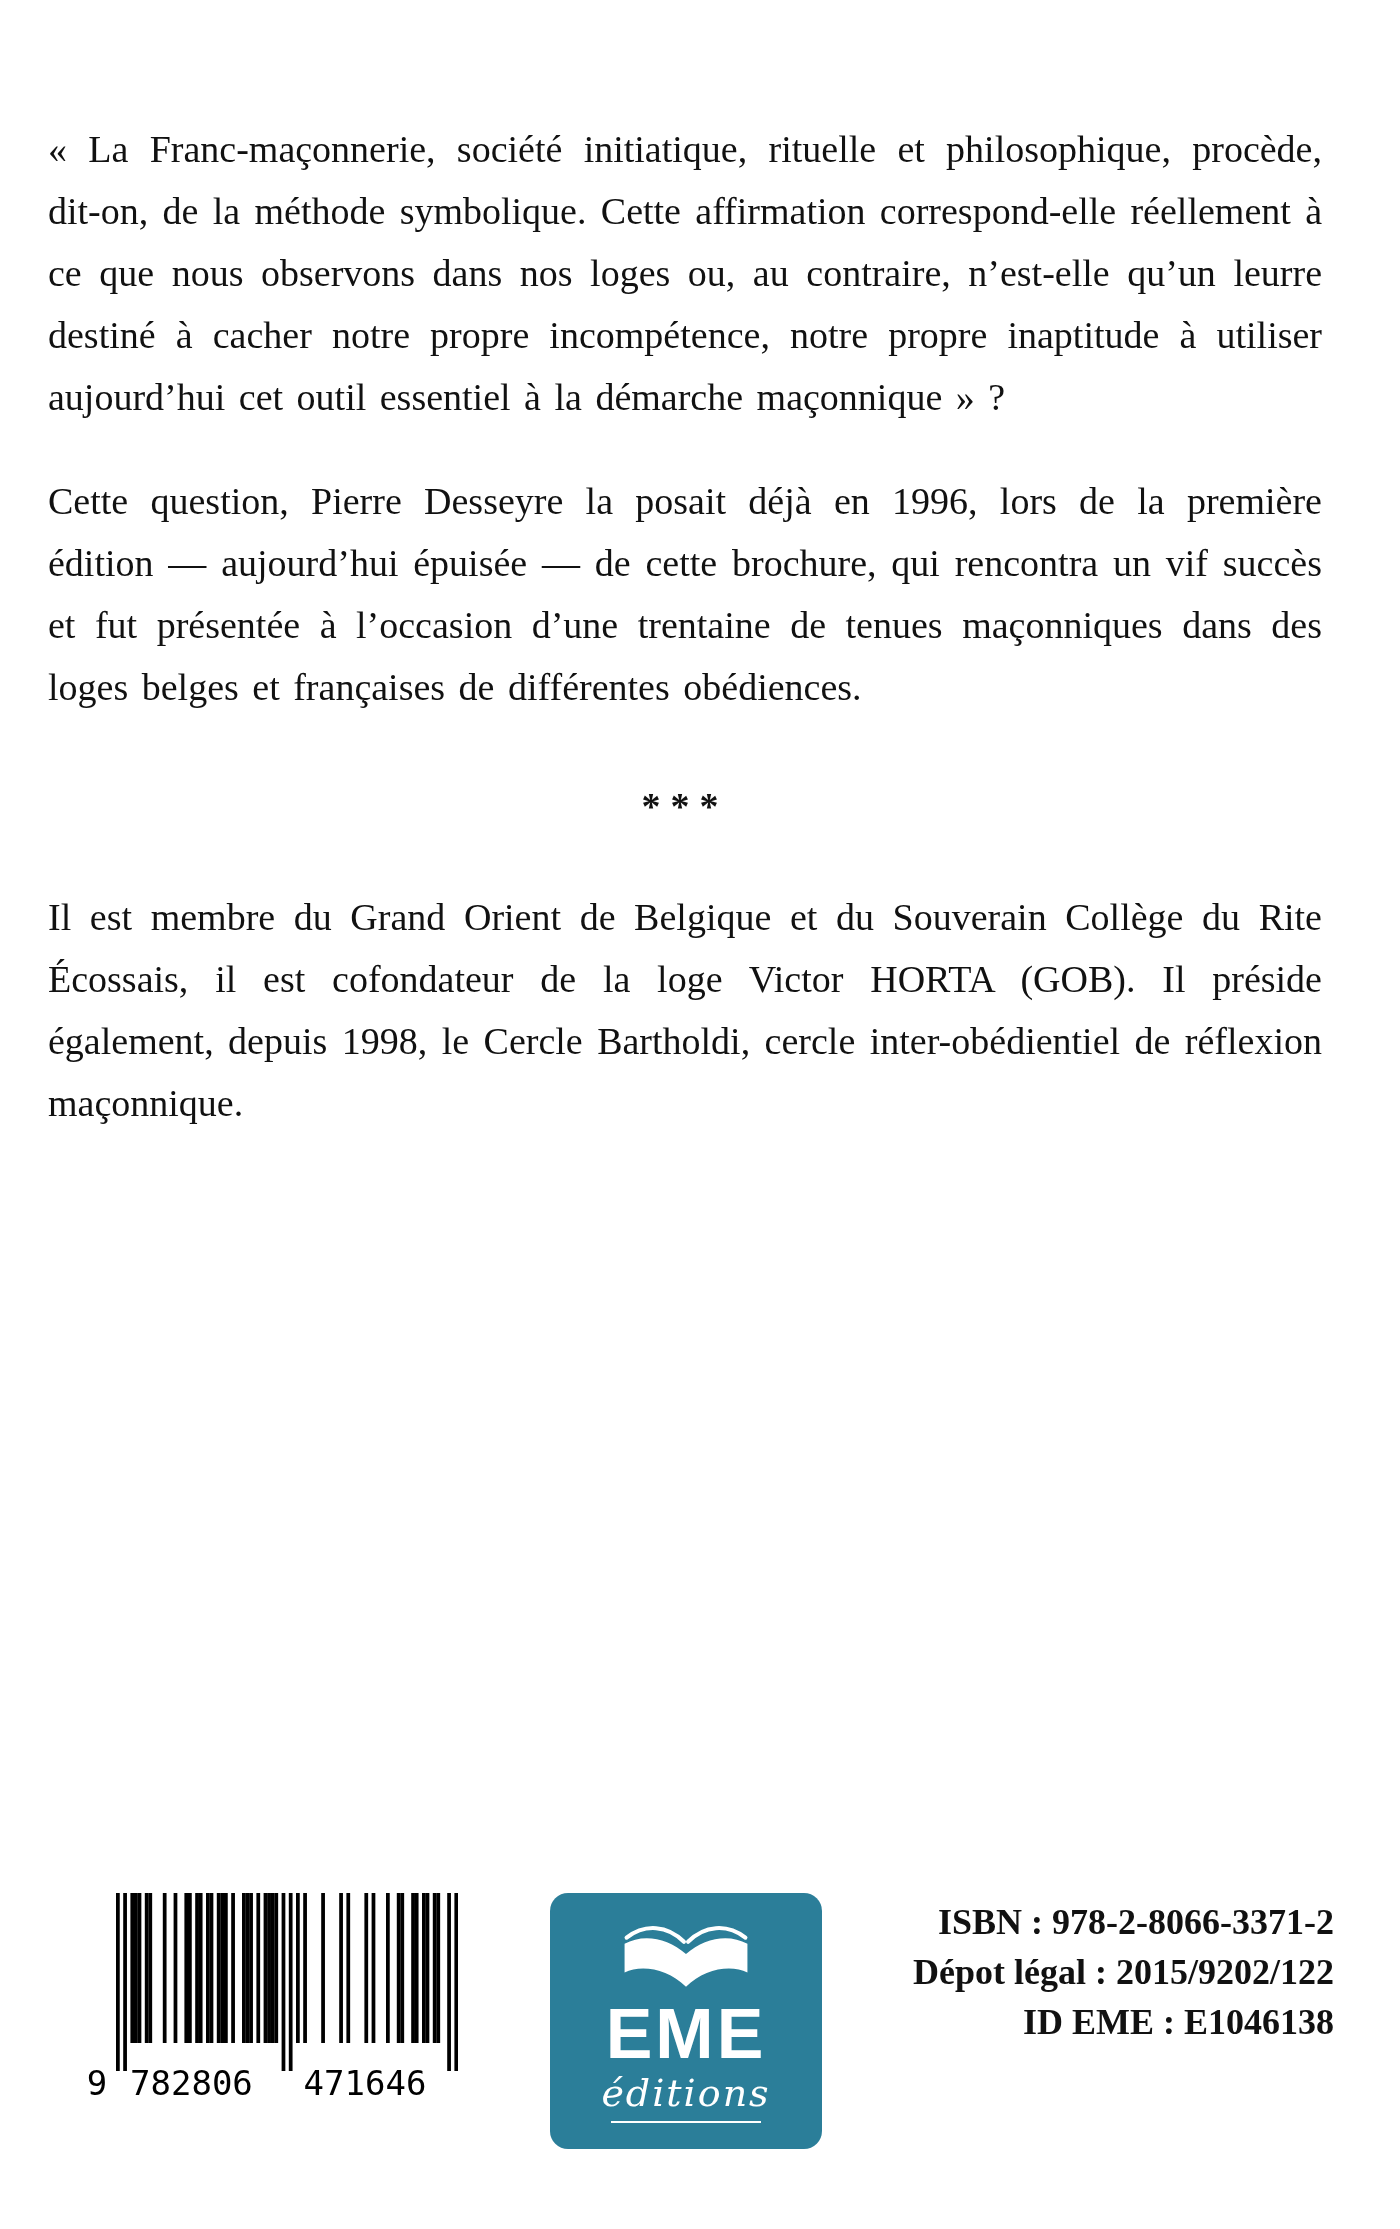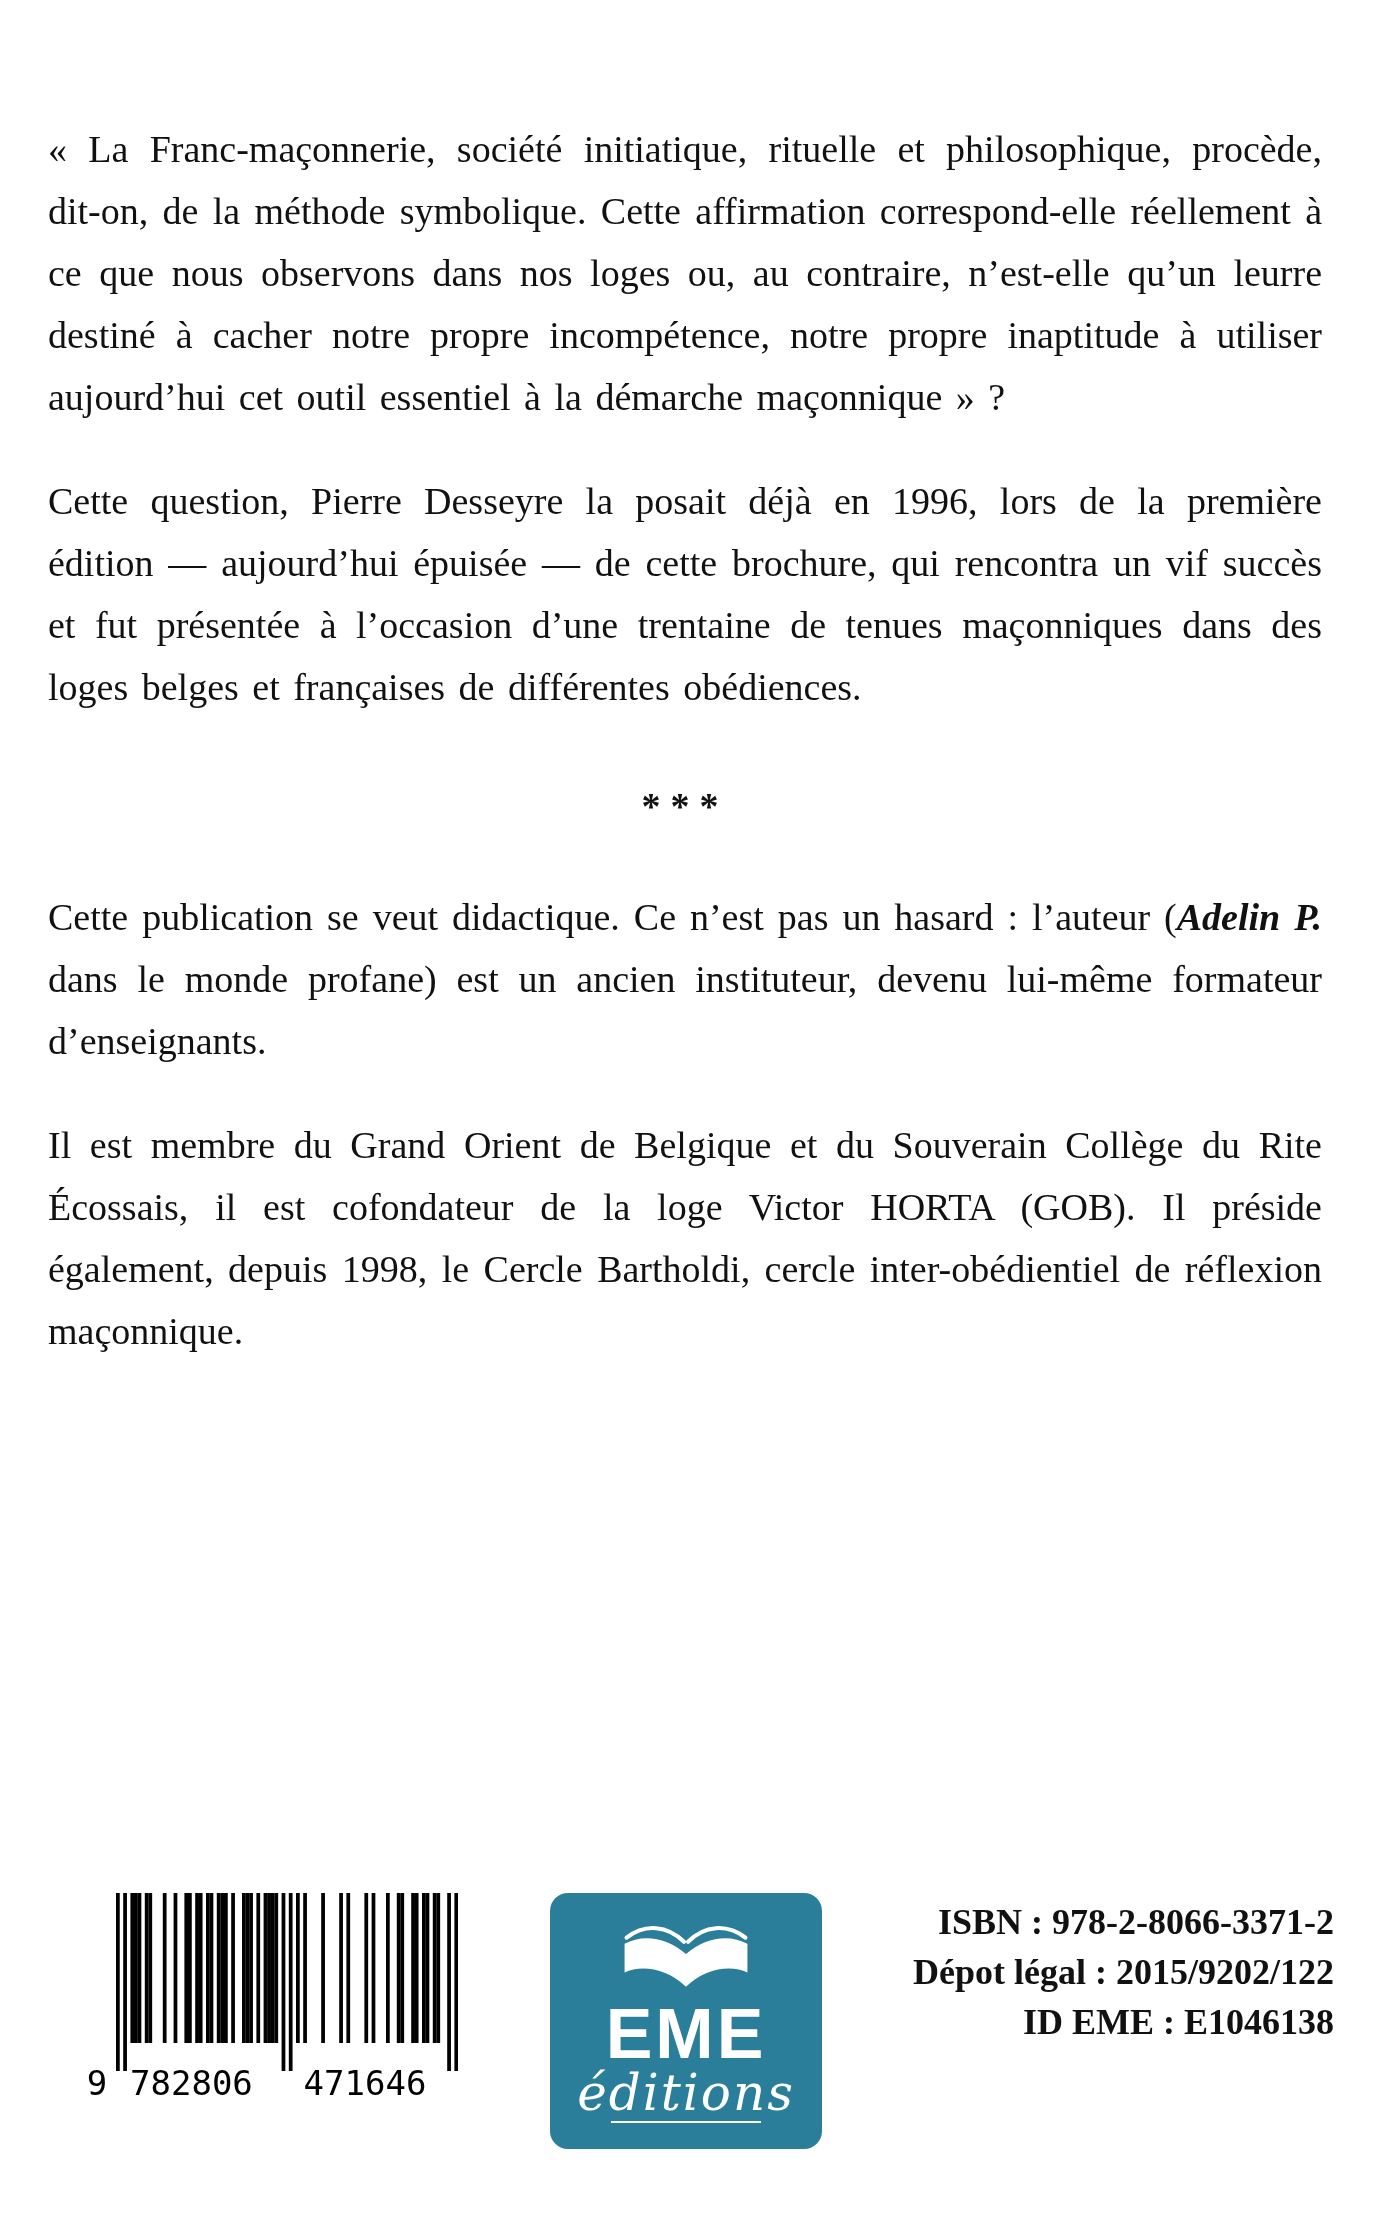--- a/index.html
+++ b/index.html
@@ -84,21 +84,21 @@
     font-weight:bold;
     font-size:70px;
     line-height:74px;
     color:#ffffff;
     letter-spacing:3px;
     margin-top:2px;
   }
   .logo-subtitle{
     font-family:"DejaVu Serif","Liberation Serif",serif;
     font-style:italic;
-    font-size:50px;
+    font-size:38px;
     line-height:44px;
     color:#ffffff;
     letter-spacing:2px;
   }
   .logo-rule{
     width:150px;
     height:2px;
     background:#ffffff;
     margin-top:6px;
   }
@@ -124,21 +124,20 @@
 
 <div class="page">
 
   <div class="text-block">
     <p class="para">« La Franc-maçonnerie, société initiatique, rituelle et philosophique, procède, dit-on, de la méthode symbolique. Cette affirmation correspond-elle réellement à ce que nous observons dans nos loges ou, au contraire, n’est-elle qu’un leurre destiné à cacher notre propre incompétence, notre propre inaptitude à utiliser aujourd’hui cet outil essentiel à la démarche maçonnique » ?</p>
 
     <p class="para">Cette question, Pierre Desseyre la posait déjà en 1996, lors de la première édition — aujourd’hui épuisée — de cette brochure, qui rencontra un vif succès et fut présentée à l’occasion d’une trentaine de tenues maçonniques dans des loges belges et françaises de différentes obédiences.</p>
 
     <div class="separator">***</div>
 
-    <p class="para"><span>Cette publication se veut didactique. Ce n’est pas un hasard : l’auteur (</span><span class="author">Adelin P.</span><span> dans le monde profane) est un ancien instituteur, devenu lui-même formateur d’enseignants.</span></p>
 
     <p class="para">Il est membre du Grand Orient de Belgique et du Souverain Collège du Rite Écossais, il est cofondateur de la loge Victor HORTA (GOB). Il préside également, depuis 1998, le Cercle Bartholdi, cercle inter-obédientiel de réflexion maçonnique.</p>
   </div>
 
   <div class="footer">
 
     <div class="barcode-wrap">
       <svg id="barcode-svg" width="342" height="178" viewBox="0 0 342 178">
           <rect x="0.00" y="0" width="3.75" height="178" fill="#000"></rect>
           <rect x="7.20" y="0" width="3.75" height="178" fill="#000"></rect>

